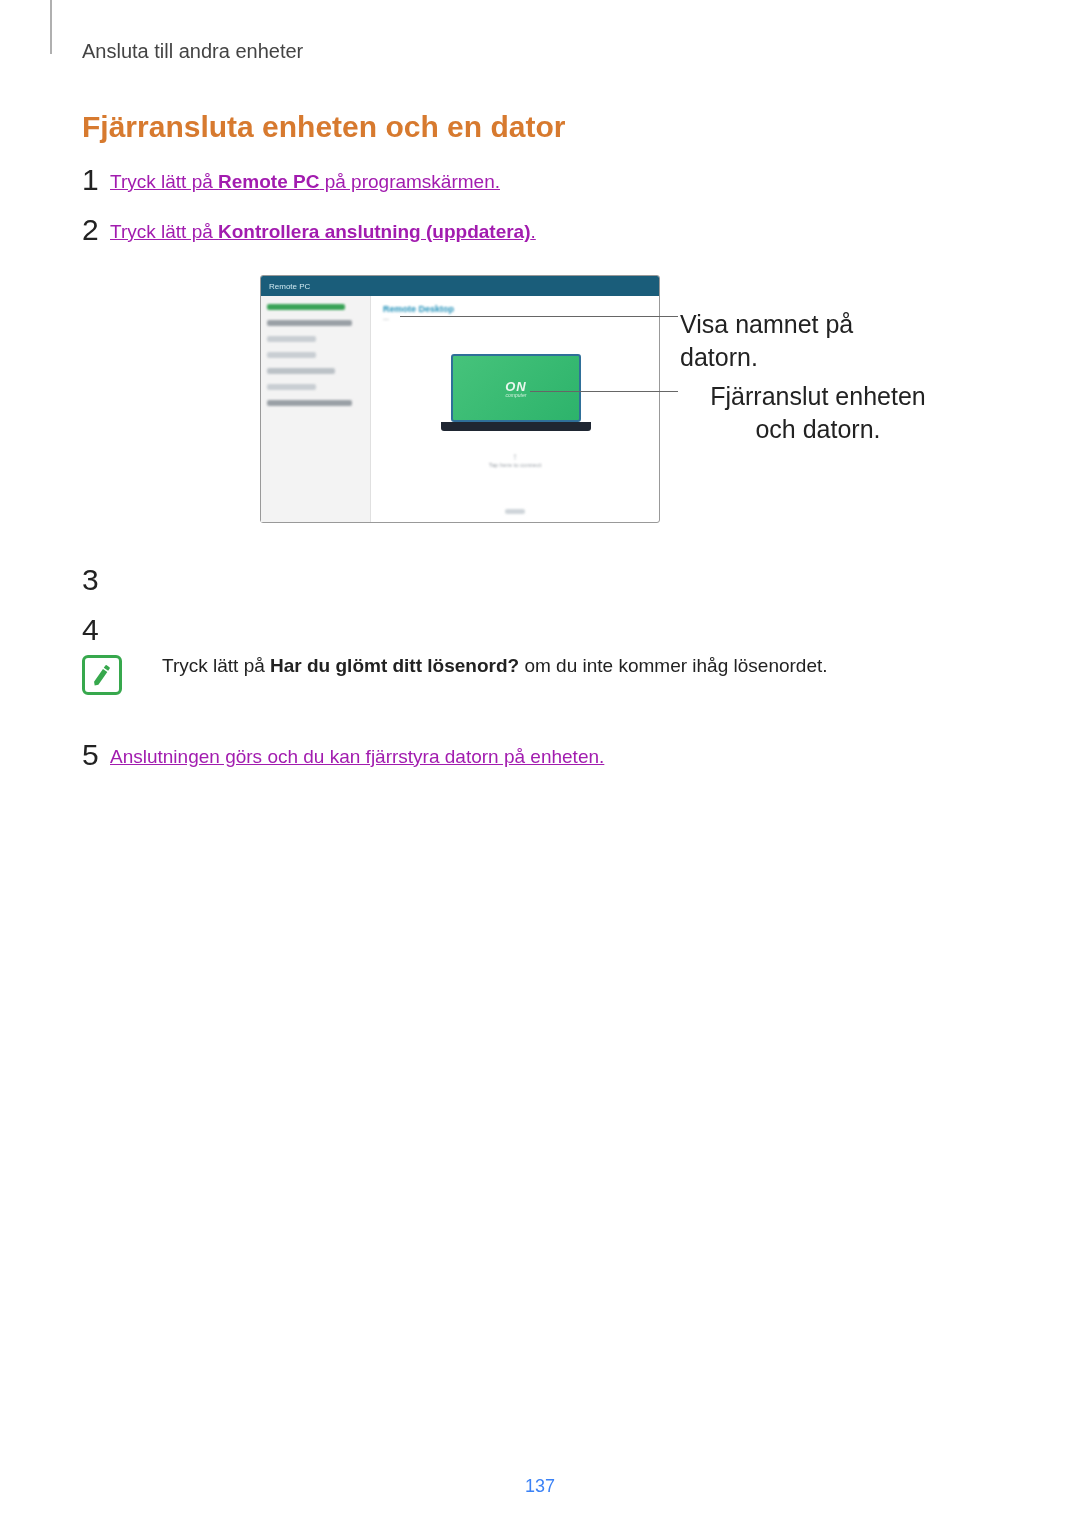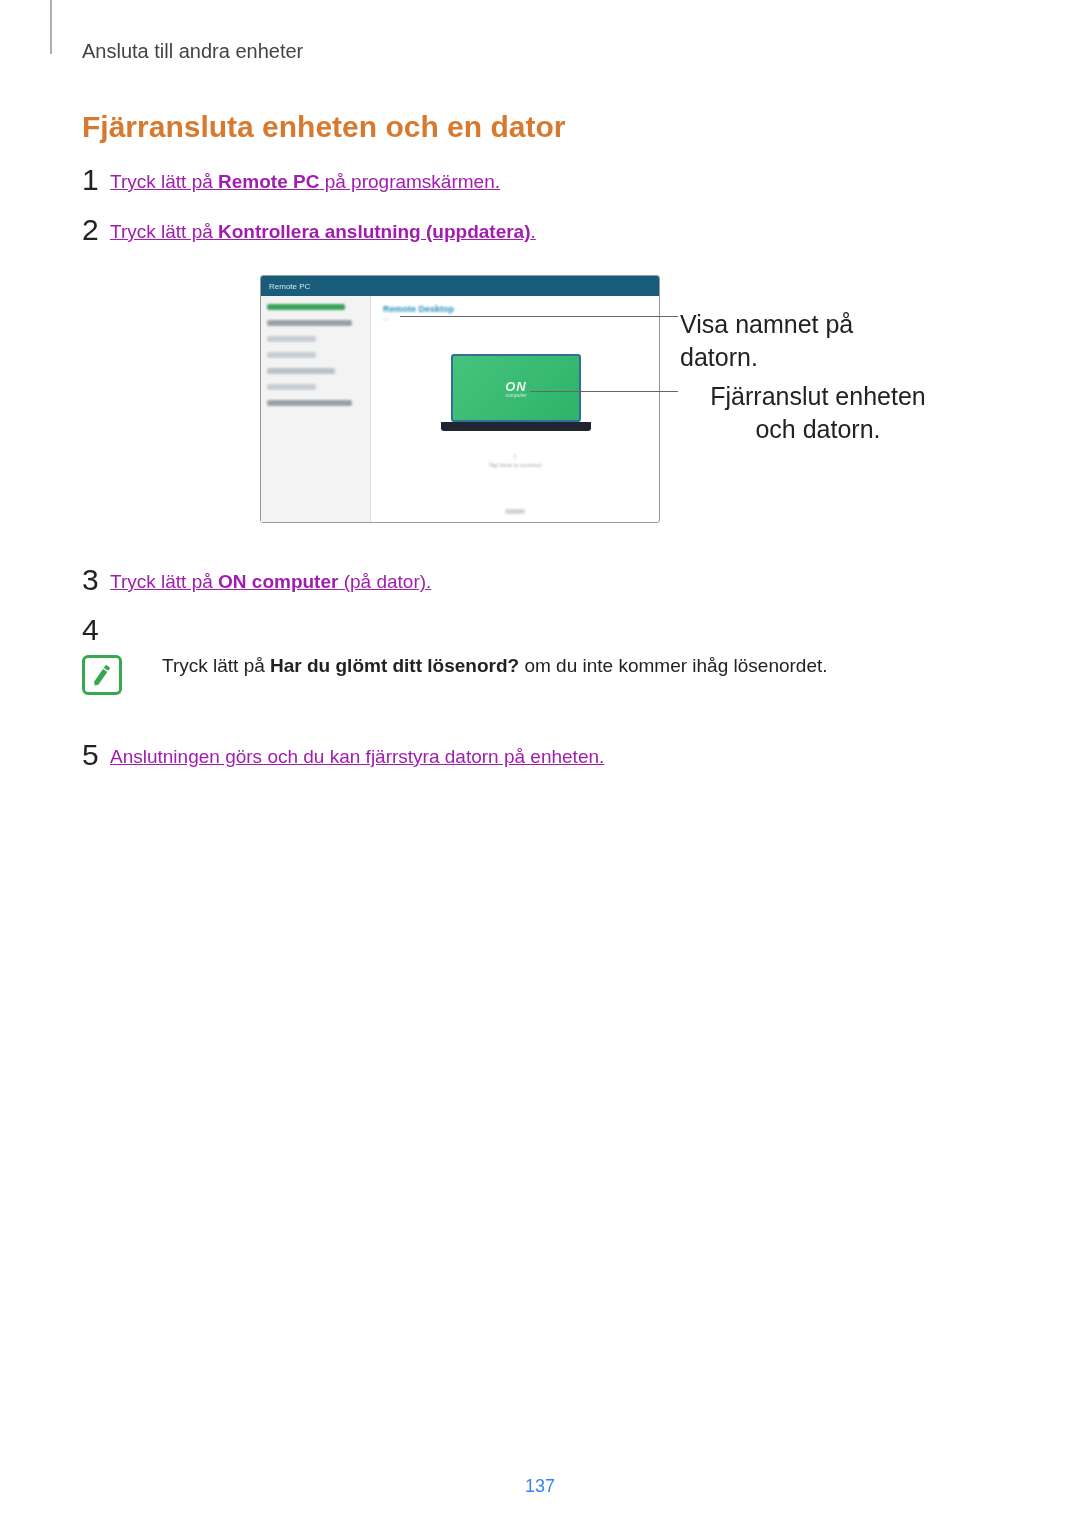--- a/index.html
+++ b/index.html
@@ -116,23 +116,20 @@
   </div>
 
   <div class="callout-line line-1"></div>
   <div class="callout-line line-2"></div>
   <div class="callout callout-1">Visa namnet på datorn.</div>
   <div class="callout callout-2">Fjärranslut enheten och datorn.</div>
 
   <div class="steps-lower">
     <div class="step">
       <div class="step-num">3</div>
-      <div class="step-text">
-        <span>Tryck lätt på </span><b>ON computer</b><span> (på dator).</span>
-      </div>
     </div>
     <div class="step">
       <div class="step-num">4</div>
     </div>
   </div>
 
   <div class="note">
     <div class="note-icon">
       <svg viewBox="0 0 24 24">
           <path d="M3 17.25V21h3.75l11-11-3.75-3.75-11 11zM20.7 7.05a1 1 0 0 0 0-1.41l-2.34-2.34a1 1 0 0 0-1.41 0L15 5.25l3.75 3.75 1.95-1.95z"></path>

